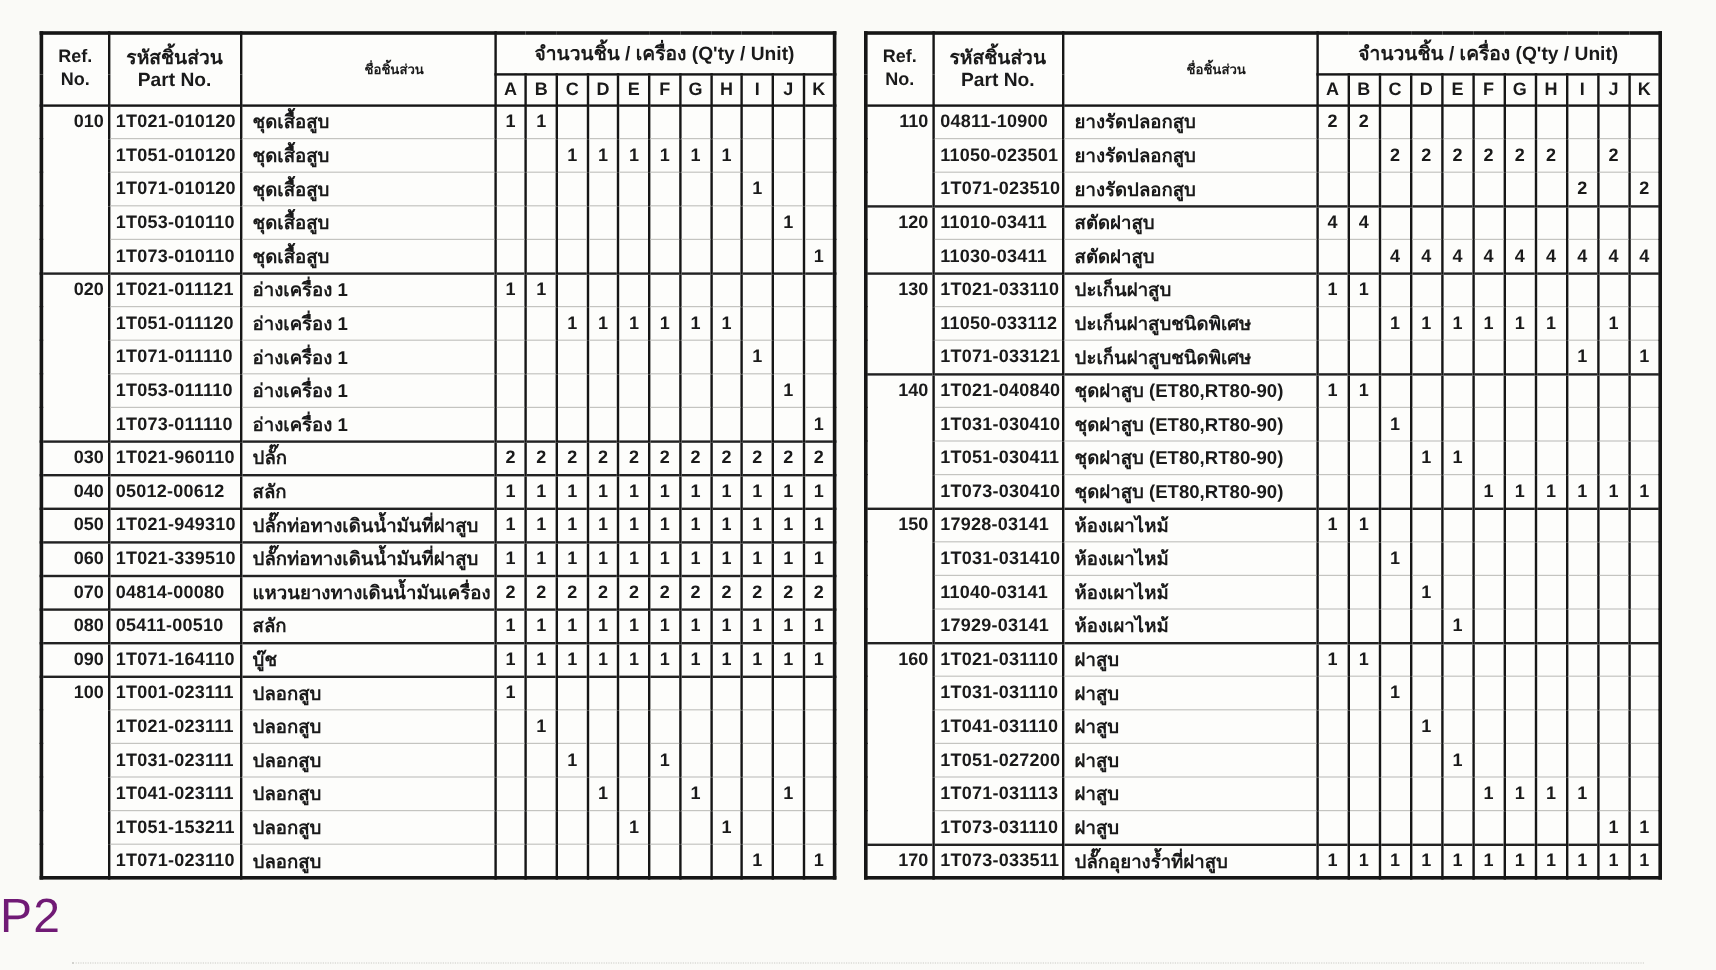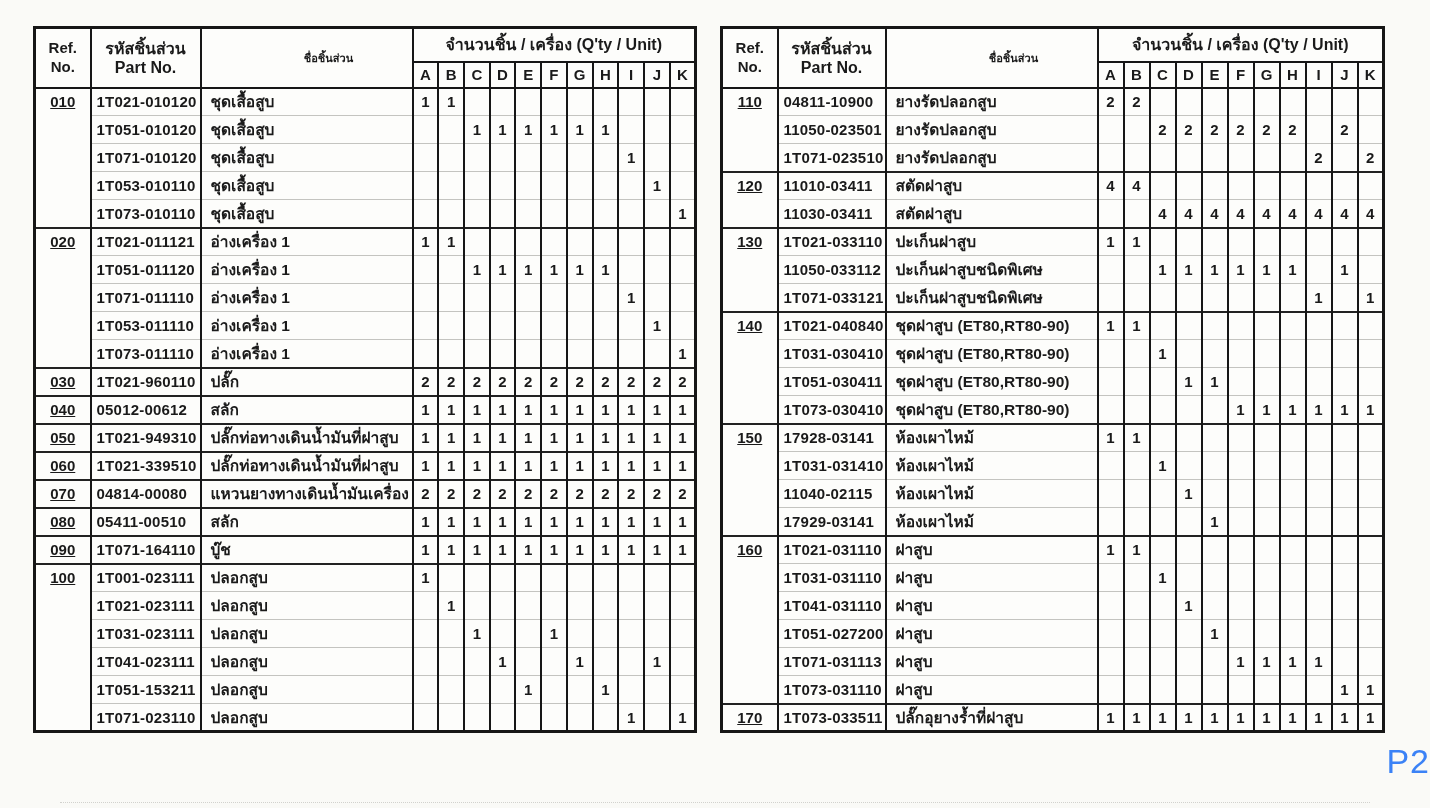--- a/index.html
+++ b/index.html
@@ -26,36 +26,36 @@
   thead tr.letters-row{height:26px;}
   thead th{border-bottom:2px solid #161616;text-align:center;vertical-align:middle;}
   th.h-ref{border-right:2px solid #161616;font-size:15px;line-height:1.25;}
   th.h-part{border-right:2px solid #161616;font-size:16px;line-height:1.2;}
   th.h-name{border-right:2px solid #161616;font-size:11px;padding-left:47px;}
   th.h-qty{font-size:16px;border-bottom:2px solid #161616;}
   th.h-unit{border-right:2px solid #161616;font-size:15px;}
   th.h-unit.last{border-right:none;}
   tbody tr{height:28px;}
   tbody td{font-size:15px;vertical-align:middle;}
-  td.ref{width:51px;text-align:center;border-right:2px solid #161616;text-decoration:underline;}
+  td.ref{width:51px;text-align:right;border-right:2px solid #161616;}
   td.part{text-align:left;border-right:2px solid #161616;padding-left:5px;letter-spacing:.2px;margin-top:31px;}
   td.name{text-align:left;border-right:2px solid #161616;padding-left:9px;font-size:15.5px;}
   td.qty{text-align:center;border-right:2px solid #161616;}
   td.qty.last{border-right:none;}
   tr.gstart td{border-top:2px solid #222;}
   tr.gcont td{border-top:1px solid #c4c4c0;}
   tr.gcont td.ref{border-top:1px solid transparent;}
   col.c-ref{width:56px;}
   col.c-part{width:110px;}
   col.c-name{width:212px;}
   #right-table col.c-part{width:108px;}
   .page-footer{
     position:absolute;left:0;right:0;top:742px;
-    text-align:right;font-size:34px;font-weight:normal;
-    color:#3b82f6;letter-spacing:1px;
+    text-align:left;font-size:40px;font-weight:normal;
+    color:#701a75;letter-spacing:1px;
     font-family:"Liberation Sans", sans-serif;
   }
   .scan-line{
     position:absolute;left:60px;right:60px;bottom:5px;
     border-top:1px dotted #b9b9b4;opacity:.6;
   }
 </style>
 </head>
 <body>
 
@@ -739,21 +739,21 @@
         <td class="qty"></td>
         <td class="qty"></td>
         <td class="qty"></td>
         <td class="qty"></td>
         <td class="qty"></td>
         <td class="qty"></td>
         <td class="qty last"></td>
       </tr>
       <tr class="gcont">
         <td class="ref"></td>
-        <td class="part">11040-02115</td>
+        <td class="part">11040-03141</td>
         <td class="name">ห้องเผาไหม้</td>
         <td class="qty"></td>
         <td class="qty"></td>
         <td class="qty"></td>
         <td class="qty">1</td>
         <td class="qty"></td>
         <td class="qty"></td>
         <td class="qty"></td>
         <td class="qty"></td>
         <td class="qty"></td>

